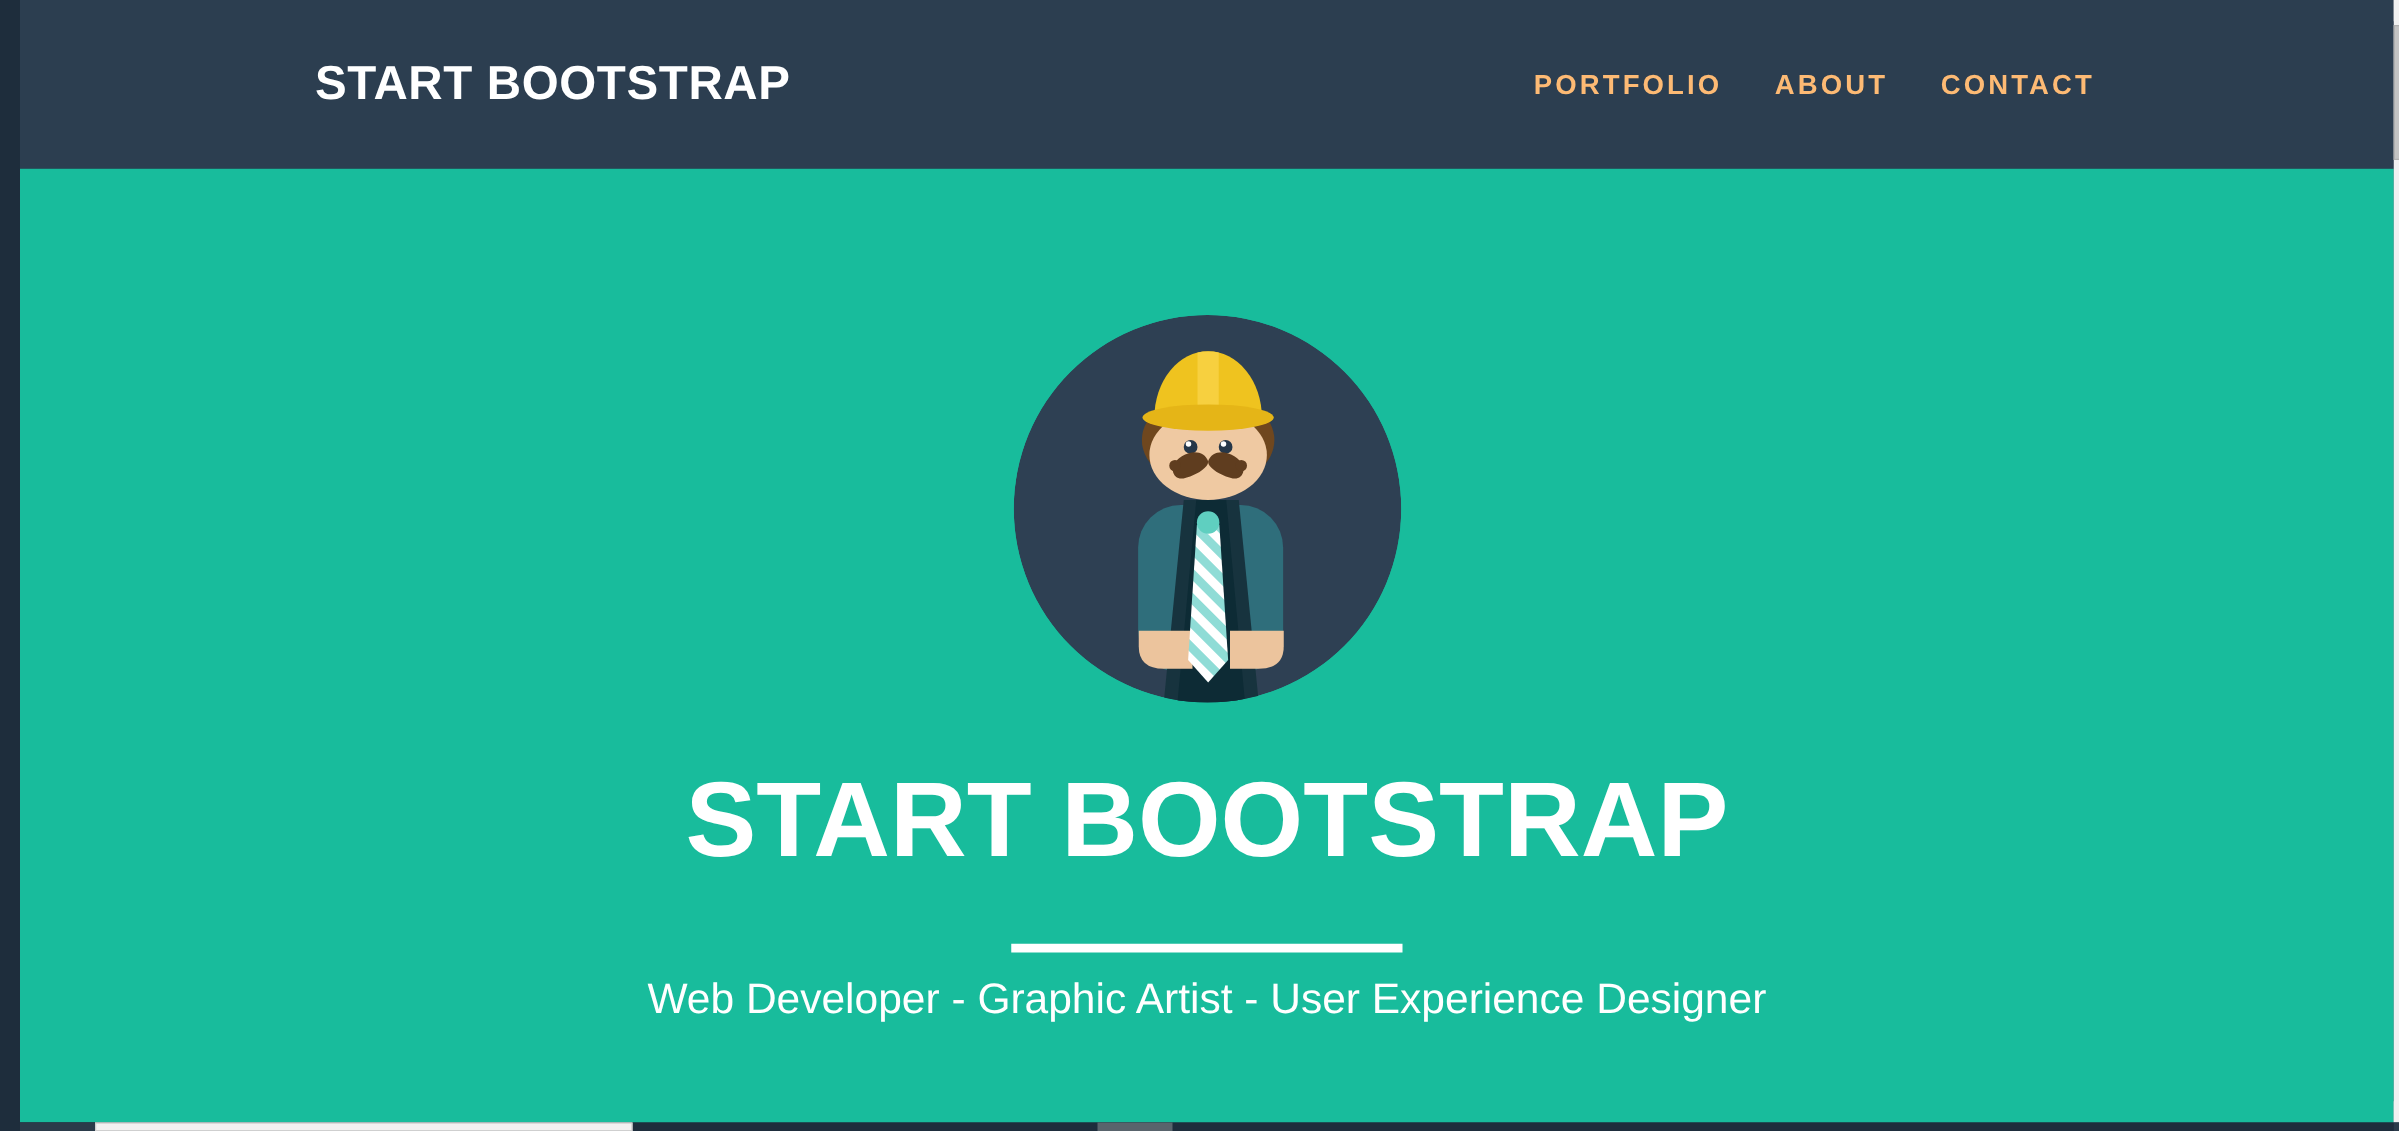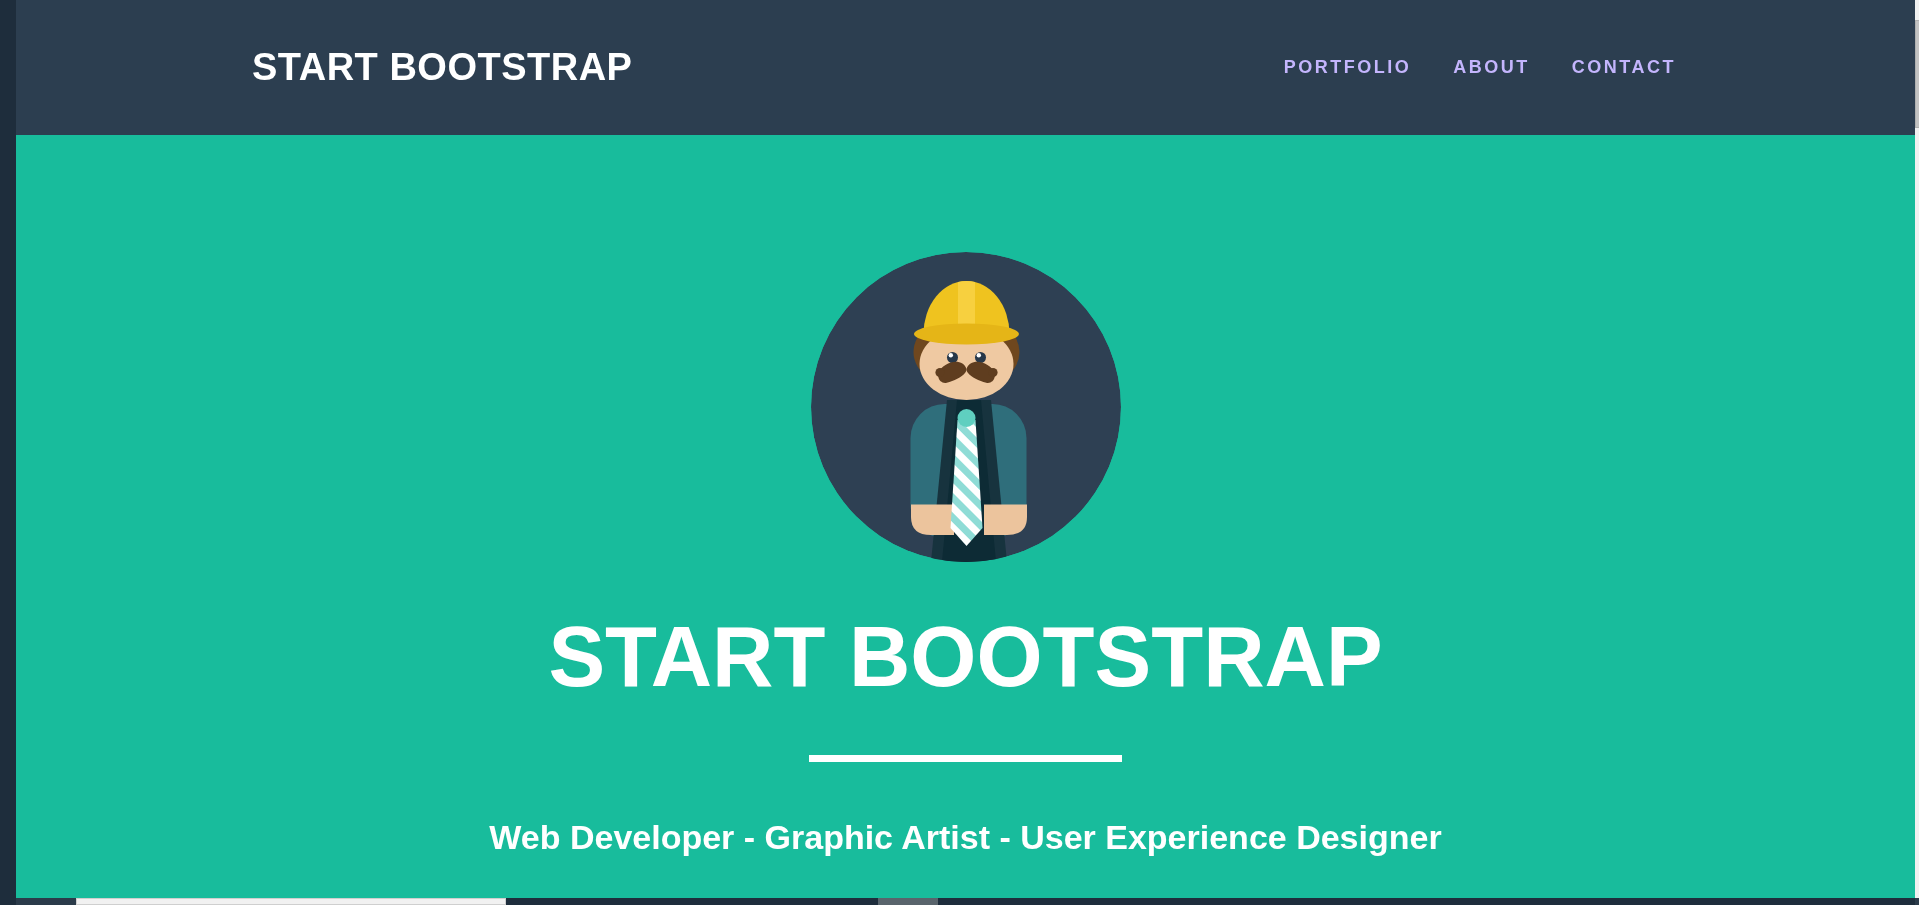--- a/index.html
+++ b/index.html
@@ -7,31 +7,31 @@
               font-family:"Liberation Sans", sans-serif; }
   .page { position:absolute; left:16px; top:0; width:1919px; height:905px; }
 
   
   .navbar { position:absolute; left:0; top:0; width:1899px; height:135px;
             background:#2C3E50; display:flex; align-items:center;
             justify-content:space-between; padding:0 239px 0 236px; }
   .brand { color:#fff; font-size:38px; font-weight:bold; letter-spacing:0.5px;
            cursor:pointer; }
   .nav-links { display:flex; align-items:center; gap:42px; }
-  .nav-link { color:#c4b5fd; font-size:18px; font-weight:bold; letter-spacing:2.5px;
+  .nav-link { color:#fdba74; font-size:22px; font-weight:bold; letter-spacing:2.5px;
               cursor:pointer; }
 
   
   .hero { position:absolute; left:0; top:135px; width:1899px; height:763px;
           background:#18BC9C; text-align:center; overflow:hidden; }
   .avatar { width:310px; height:310px; margin:117px auto 0; display:block; }
   .hero-title { color:#fff; font-size:85px; font-weight:bold; line-height:1;
                 margin-top:52px; letter-spacing:0; }
   .hero-divider { width:313px; height:7px; background:#fff; margin:56px auto 0; }
-  .hero-subtitle { color:#fff; font-size:34px; font-weight:bold; margin-top:56px; }
+  .hero-subtitle { color:#fff; font-size:34px; font-weight:normal; margin-top:18px; }
 
   
   .v-scrollbar { position:absolute; right:0; top:0; width:20px; height:898px;
                  background:#F1F1F1; }
   .v-btn { position:absolute; left:0; width:20px; height:17px; background:#F1F1F1;
            display:flex; align-items:center; justify-content:center; cursor:pointer; }
   .v-btn.up { top:0; }
   .v-btn.down { bottom:0; }
   .tri-up { width:0; height:0; border-left:5px solid transparent;
             border-right:5px solid transparent; border-bottom:6px solid #9A9A9A; }

